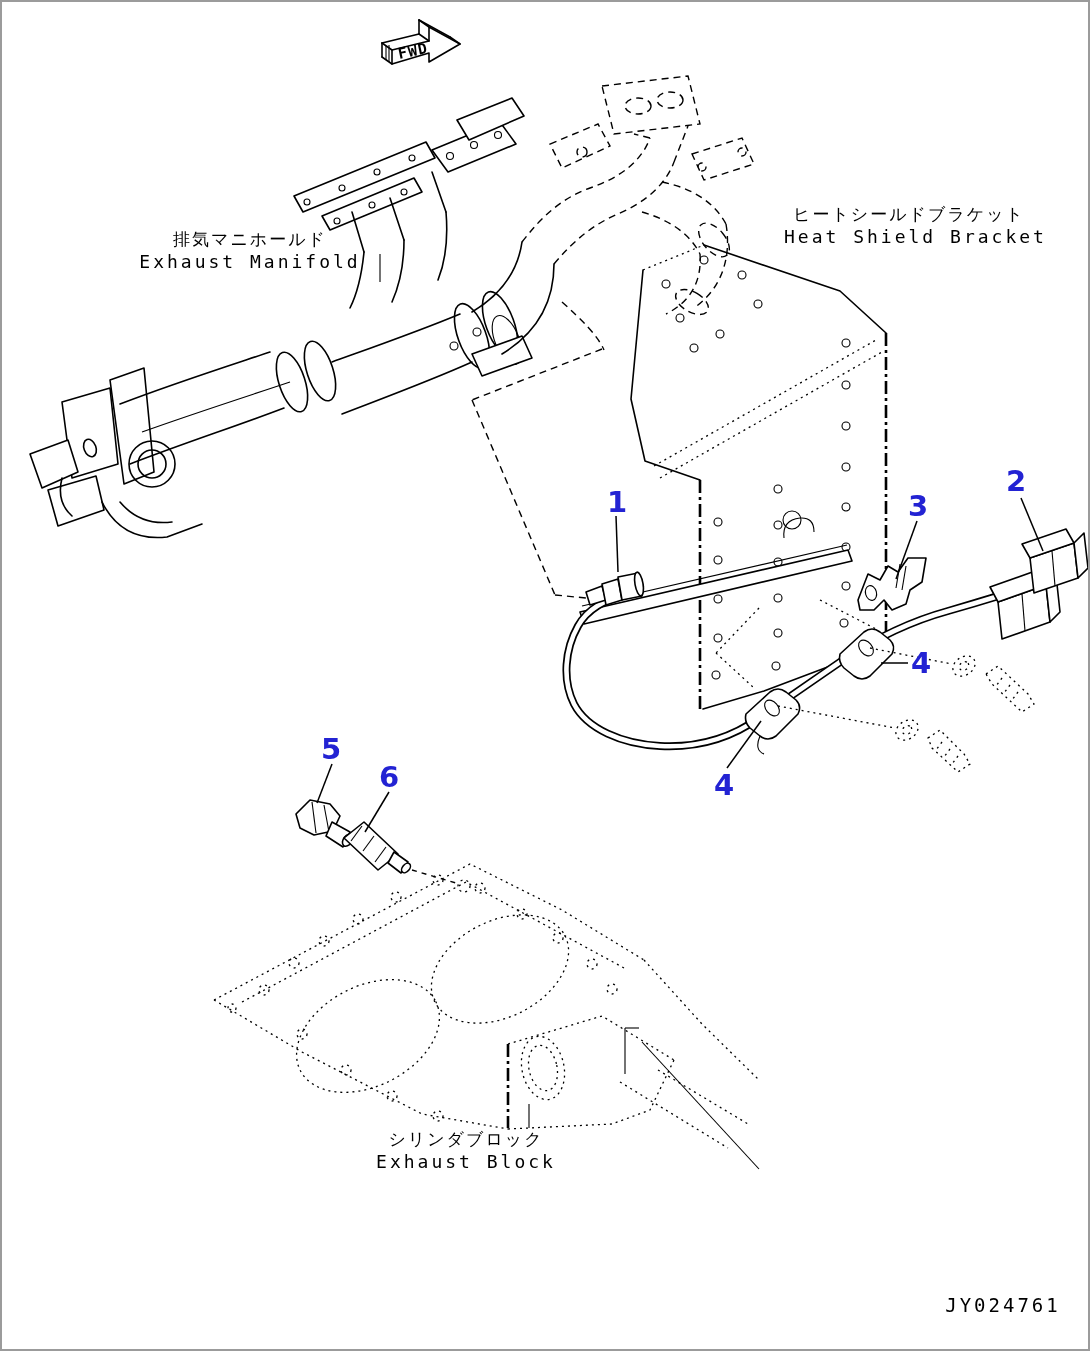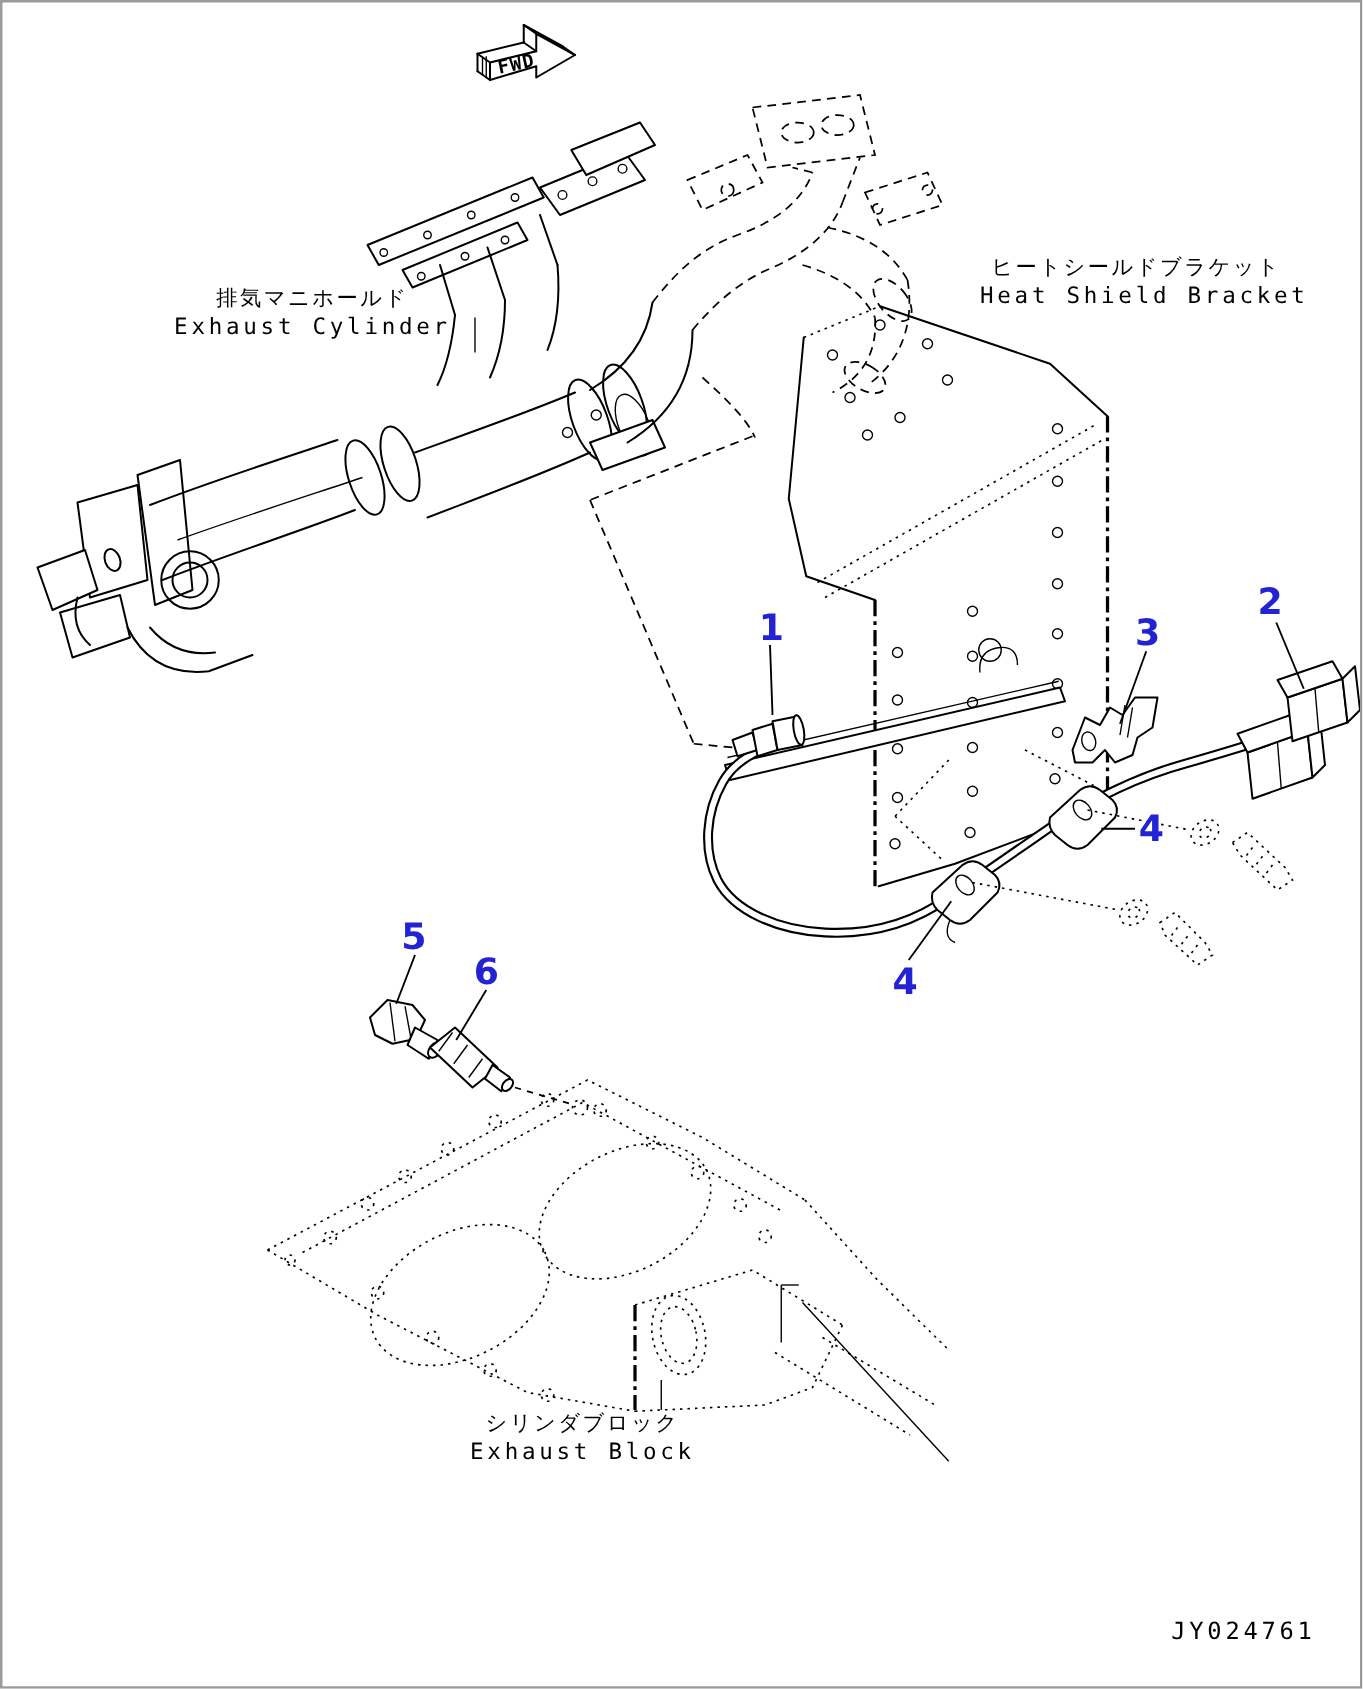--- a/index.html
+++ b/index.html
@@ -29,21 +29,21 @@
   .callout {
     position:absolute; color:#2323d3; font-family:"DejaVu Sans", sans-serif;
     font-weight:bold; font-size:29px; line-height:1;
   }
   .fwd-label {
     position:absolute; left:391px; top:40px; width:40px; text-align:center;
     font-family:"DejaVu Sans Mono", monospace; font-weight:bold; font-size:15px;
     transform:rotate(-12deg); letter-spacing:1px;
   }
   .drawing-number {
-    position:absolute; left:935px; top:1292px; width:132px; text-align:left;
+    position:absolute; left:935px; top:1292px; width:132px; text-align:center;
     font-family:"DejaVu Sans Mono", monospace; font-size:19px; letter-spacing:3px;
   }
 </style>
 </head>
 <body>
 
 <div class="page">
 
 <svg class="art" width="1090" height="1351" viewBox="0 0 1090 1351">
 
@@ -311,21 +311,21 @@
     <line class="leader" x1="725" y1="766" x2="759" y2="719"></line>
     <line class="leader" x1="330" y1="762" x2="315" y2="801"></line>
     <line class="leader" x1="387" y1="790" x2="363" y2="830"></line>
   </g>
 </svg>
 
   <div class="fwd-label">FWD</div>
 
   <div class="lbl" style="left:117px; top:226px; width:262px;">
     <div class="jp">排気マニホールド</div>
-    <div class="en">Exhaust Cylinder</div>
+    <div class="en">Exhaust Manifold</div>
   </div>
 
   <div class="lbl" style="left:746px; top:201px; width:250px;margin-left:36px;">
     <div class="jp">ヒートシールドブラケット</div>
     <div class="en">Heat Shield Bracket</div>
   </div>
 
   <div class="lbl" style="left:349px; top:1126px; width:230px;">
     <div class="jp">シリンダブロック</div>
     <div class="en">Exhaust Block</div>

